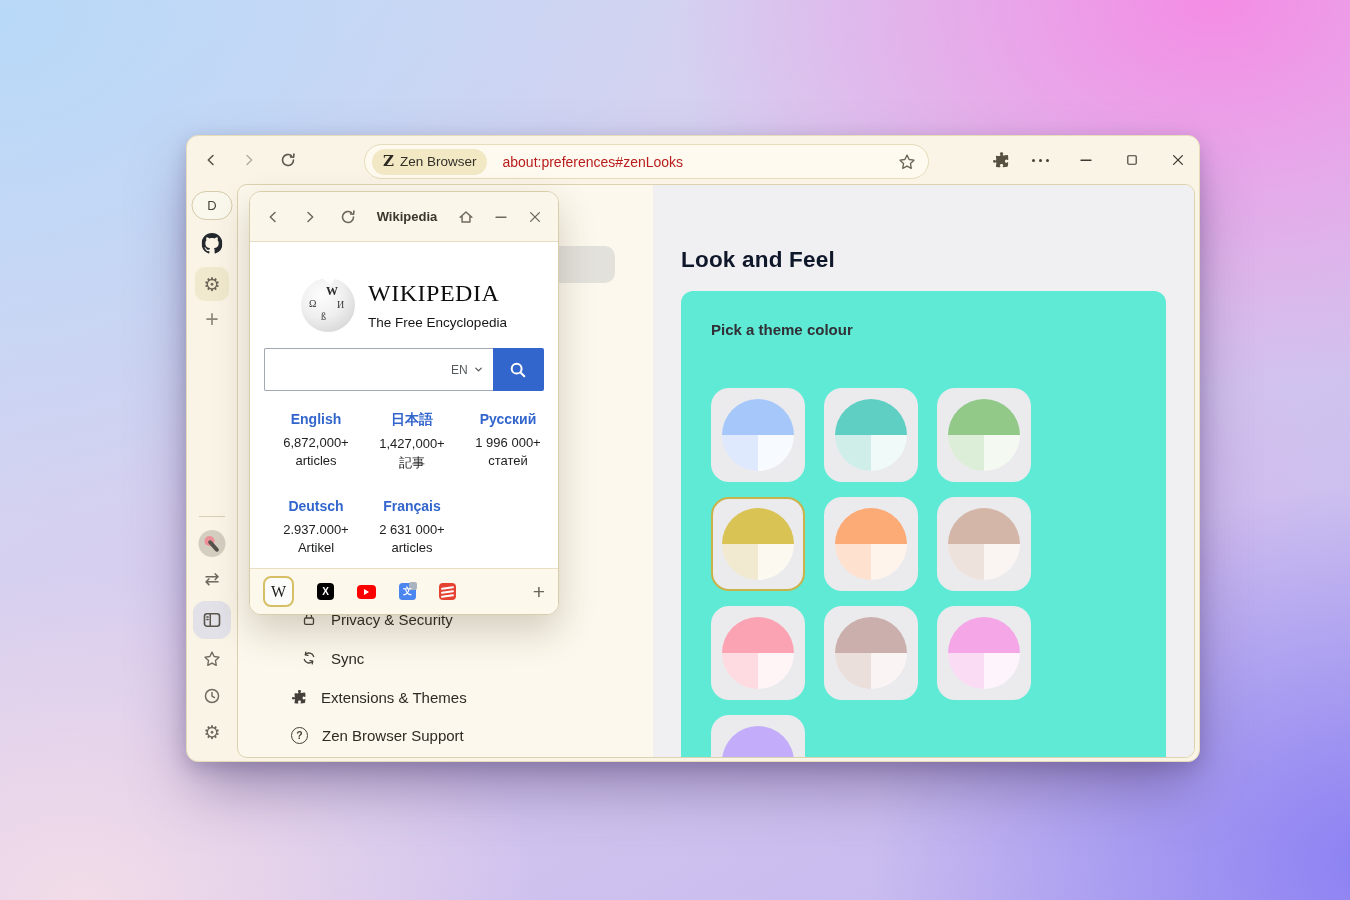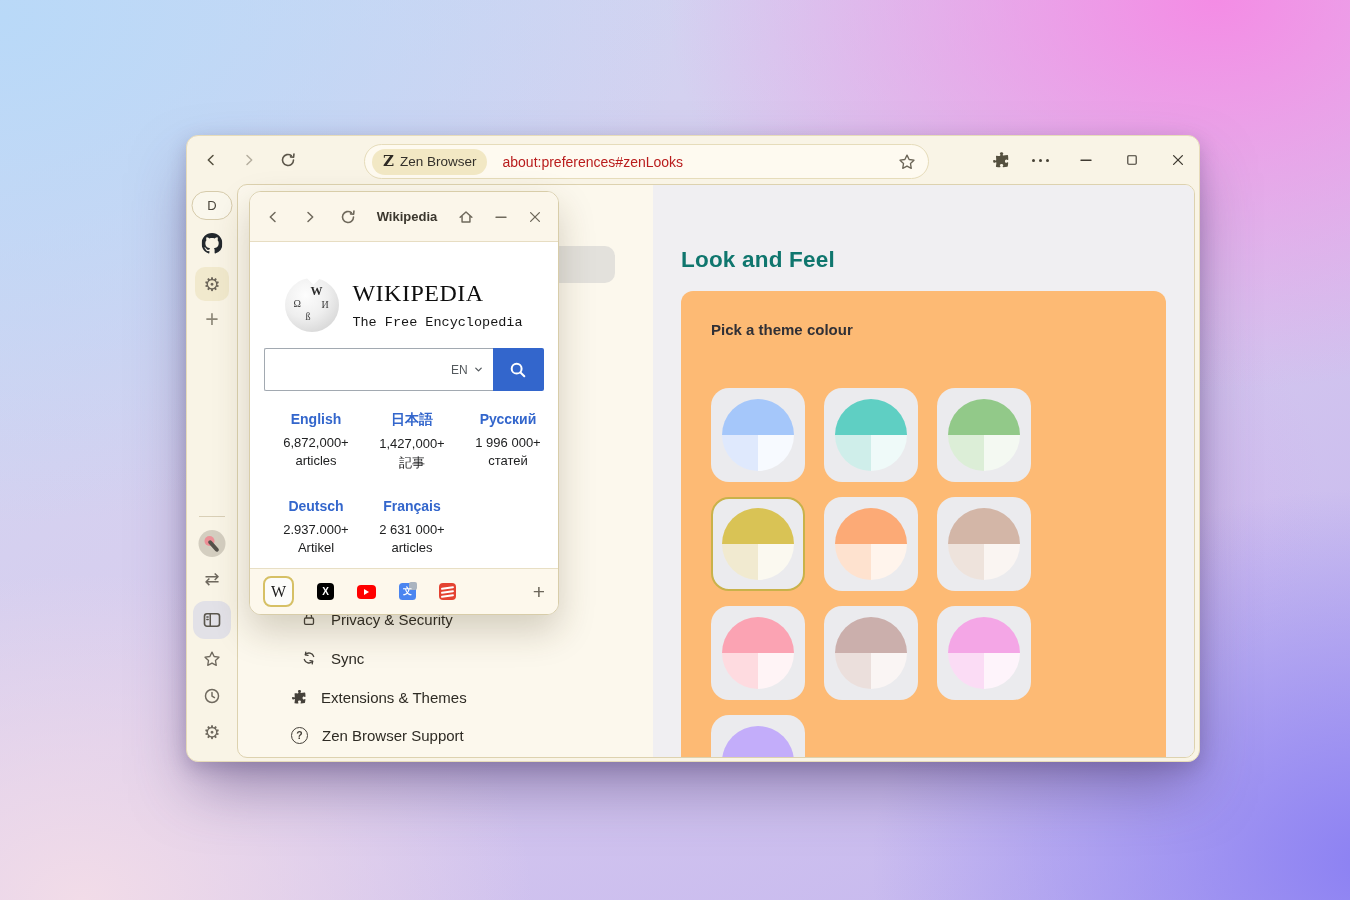--- a/index.html
+++ b/index.html
@@ -67,22 +67,22 @@
 
   
   .set-search { position:absolute; left:100px; top:61px; width:277px; height:37px; background:#e3e1dc; border-radius:10px; }
   .nav-row { position:absolute; display:flex; align-items:center; gap:14px; color:#2e2b24; font-size:15px; height:26px; }
   .nav-row svg { color:#45413a; flex:none; }
   .nr1 { left:63px; top:421px; } .nr2 { left:63px; top:460px; }
   .nr3 { left:53px; top:499px; } .nr4 { left:53px; top:537px; }
   .q-circ { width:17px; height:17px; border:1.3px solid #45413a; border-radius:50%; display:flex; align-items:center; justify-content:center; font-size:10.5px; color:#45413a; font-weight:bold; }
 
   .content-pane { position:absolute; right:0; top:0; bottom:0; width:541px; background:#f0eff2; }
-  .page-title { position:absolute; left:28px; top:62px; font-size:22.5px; font-weight:600; color:#0f766e; letter-spacing:.2px; }
-  .theme-card { position:absolute; left:28px; top:106px; width:485px; height:520px; background:#fdba74; border-radius:12px; }
+  .page-title { position:absolute; left:28px; top:62px; font-size:22.5px; font-weight:600; color:#0f172a; letter-spacing:.2px; }
+  .theme-card { position:absolute; left:28px; top:106px; width:485px; height:520px; background:#5eead4; border-radius:12px; }
   .card-title { position:absolute; left:30px; top:30px; font-size:15px; font-weight:bold; color:#303036; }
   .card-sub { position:absolute; left:30px; top:55px; font-size:15px; color:#3e3e45; }
   .swatch-grid { position:absolute; left:30px; top:97px; width:322px; display:flex; flex-wrap:wrap; column-gap:19px; row-gap:15px; }
   .swatch { width:94px; height:94px; border-radius:18px; background:#ebebee; display:flex; align-items:center; justify-content:center; border:2px solid transparent; cursor:pointer; }
   .swatch.selected { border-width:2px; border-style:solid; }
   .swatch-circle { width:72px; height:72px; border-radius:50%; }
 
   
   .pip {
     position:absolute; left:62px; top:55px; width:310px; height:424px;
@@ -98,21 +98,21 @@
   .wiki-top { display:flex; justify-content:center; align-items:center; gap:13px; margin-top:36px; }
   .globe { position:relative; width:54px; height:54px; border-radius:50%; flex:none;
     background:radial-gradient(circle at 38% 32%, #fdfdfd 0%, #efefef 45%, #d9d9d9 78%, #c7c7c7 100%); }
   .globe span { position:absolute; font-family:"Liberation Serif", serif; color:#3a3a3a; }
   .globe .gW { left:25px; top:6px; font-size:12px; font-weight:bold; color:#2c2c2c; }
   .globe .gO { left:8px; top:20px; font-size:10px; }
   .globe .gI { left:36px; top:21px; font-size:10px; }
   .globe .gR { left:20px; top:33px; font-size:10px; }
   .globe:after { content:""; position:absolute; left:24px; top:-4px; width:9px; height:9px; background:#fff; transform:rotate(45deg); }
   .wordmark { font-family:"Liberation Serif", serif; font-size:24px; letter-spacing:.5px; color:#0e0e0e; line-height:1.1; }
-  .tagline { font-family:Liberation Mono, monospace; font-size:13.5px; color:#161616; margin-top:9px; }
+  .tagline { font-family:Liberation Sans, sans-serif; font-size:13.5px; color:#161616; margin-top:9px; }
   .wiki-search { display:flex; margin:16px 14px 0; height:43px; }
   .ws-input { flex:1; border:1px solid #a2a9b1; border-right:none; border-radius:2px 0 0 2px; display:flex; align-items:center; justify-content:flex-end; padding-right:9px; gap:5px; }
   .ws-input input { border:none; outline:none; flex:1; min-width:0; height:100%; font-size:14px; background:transparent; }
   .ws-lang { font-size:12px; color:#54595d; display:flex; align-items:center; gap:5px; }
   .ws-btn { width:58px; background:#3366cc; border-radius:0 2px 2px 0; display:flex; align-items:center; justify-content:center; color:#fff; cursor:pointer; }
   .lang-grid { display:grid; grid-template-columns:repeat(3, 96px); justify-content:center; row-gap:25px; margin-top:19px;margin-left:16px; }
   .lang-cell { text-align:center; }
   .lang-name { font-size:14px; font-weight:bold; color:#3366cc; text-decoration:none; cursor:pointer; }
   .lang-count { font-size:13px; color:#202122; margin-top:7px; }
   .lang-label { font-size:13px; color:#202122; margin-top:3px; }

